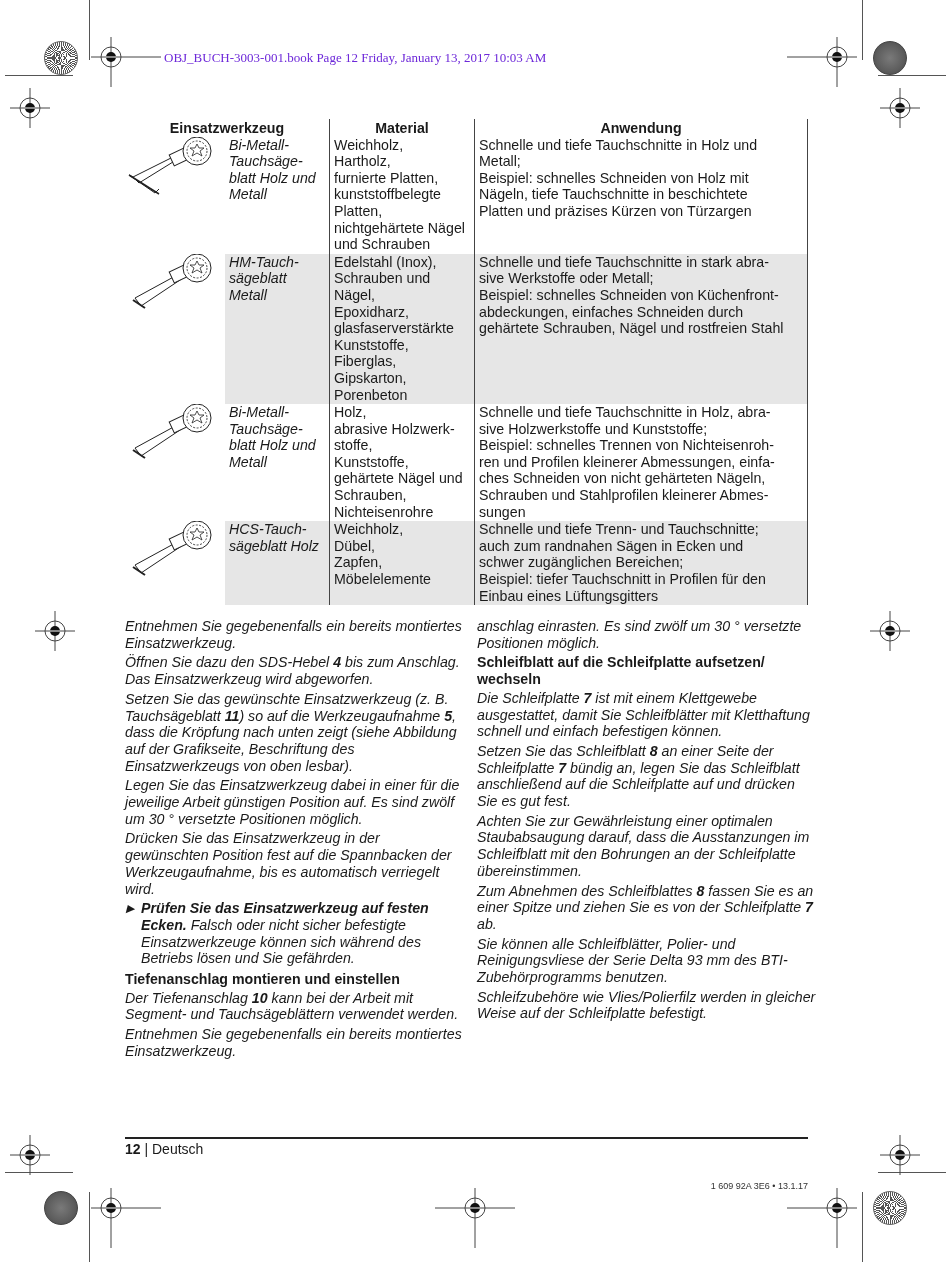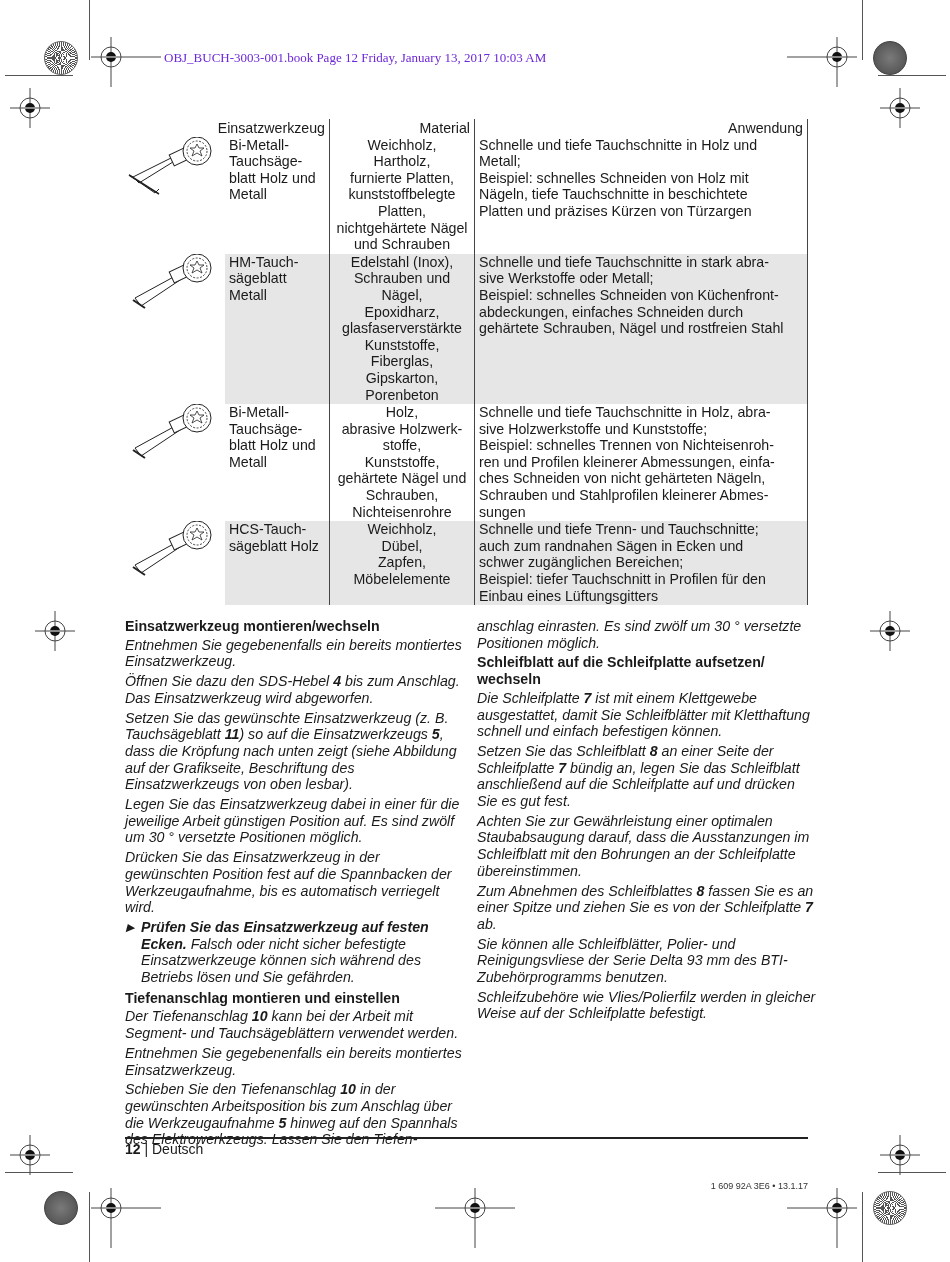--- a/index.html
+++ b/index.html
@@ -6,25 +6,25 @@
   body { width: 950px; height: 1262px; position: relative; overflow: hidden; font-family: "Liberation Sans", sans-serif; color: #1a1a1a; }
   .header-line { position: absolute; left: 133px; top: 50px; font-family: "Liberation Serif", serif; font-size: 13px; color: #6d28d9; white-space: nowrap; margin-left: 31px; }
   .vline { position: absolute; width: 1px; background: #555; }
   .hline { position: absolute; height: 1px; background: #555; }
   .reg { position: absolute; width: 40px; height: 40px; }
   .disc { position: absolute; width: 32px; height: 32px; border-radius: 50%; }
   .disc.light { background: repeating-conic-gradient(#555 0deg 4deg, #fff 4deg 8deg); border: 1px solid #666; }
   .disc.dark { background: radial-gradient(circle, #7a7a7a 0%, #5d5d5d 60%, #444 100%); border: 1px solid #444; }
 
   table.tools { position: absolute; left: 125px; top: 119px; width: 683px; border-collapse: collapse; font-size: 14.2px; line-height: 16.6px; }
-  table.tools th { text-align: right; font-weight: normal; padding: 1px 4px 0 4px; vertical-align: top; }
+  table.tools th { text-align: center; font-weight: bold; padding: 1px 4px 0 4px; vertical-align: top; }
   table.tools td { vertical-align: top; padding: 0 4px 1px 4px; }
   table.tools td.c-img { width: 100px; padding: 0; }
-  table.tools td.c-name { width: 96px; }
-  table.tools td.c-mat { width: 136px; border-left: 1.5px solid #444; text-align: center; }
+  table.tools td.c-name { width: 96px; font-style: italic; }
+  table.tools td.c-mat { width: 136px; border-left: 1.5px solid #444; }
   table.tools td.c-app { border-left: 1.5px solid #444; border-right: 1.5px solid #444; }
   table.tools th.h-mat { border-left: 1.5px solid #444; }
   table.tools th.h-app { border-left: 1.5px solid #444; border-right: 1.5px solid #444; }
   table.tools tr.shade td.c-name, table.tools tr.shade td.c-mat, table.tools tr.shade td.c-app { background: #e6e6e6; }
   .line { display: block; white-space: nowrap; }
 
   .col { position: absolute; top: 618px; width: 340px; font-size: 14.2px; line-height: 16.7px; }
   .col.left { left: 125px; }
   .col.right { left: 477px; }
   .col p { margin: 0 0 3px 0; font-style: italic; }
@@ -267,31 +267,29 @@
           <span class="line">auch zum randnahen Sägen in Ecken und</span>
           <span class="line">schwer zugänglichen Bereichen;</span>
           <span class="line">Beispiel: tiefer Tauchschnitt in Profilen für den</span>
           <span class="line">Einbau eines Lüftungsgitters</span>
         </td>
       </tr>
     </tbody>
 </table>
 
 <div class="col left">
-  <h3>Einsatzwerkzeug montieren/wechseln</h3>
   <p>Entnehmen Sie gegebenenfalls ein bereits montiertes Einsatzwerkzeug.</p>
   <p><span>Öffnen Sie dazu den SDS-Hebel </span><b>4</b><span> bis zum Anschlag. Das Einsatzwerkzeug wird abgeworfen.</span></p>
-  <p><span>Setzen Sie das gewünschte Einsatzwerkzeug (z. B. Tauchsägeblatt </span><b>11</b><span>) so auf die Einsatzwerkzeugs </span><b>5</b><span>, dass die Kröpfung nach unten zeigt (siehe Abbildung auf der Grafikseite, Beschriftung des Einsatzwerkzeugs von oben lesbar).</span></p>
+  <p><span>Setzen Sie das gewünschte Einsatzwerkzeug (z. B. Tauchsägeblatt </span><b>11</b><span>) so auf die Werkzeugaufnahme </span><b>5</b><span>, dass die Kröpfung nach unten zeigt (siehe Abbildung auf der Grafikseite, Beschriftung des Einsatzwerkzeugs von oben lesbar).</span></p>
   <p>Legen Sie das Einsatzwerkzeug dabei in einer für die jeweilige Arbeit günstigen Position auf. Es sind zwölf um 30 ° versetzte Positionen möglich.</p>
   <p>Drücken Sie das Einsatzwerkzeug in der gewünschten Position fest auf die Spannbacken der Werkzeugaufnahme, bis es automatisch verriegelt wird.</p>
   <p class="warn"><span class="tri">▶</span><b>Prüfen Sie das Einsatzwerkzeug auf festen Ecken.</b><span> Falsch oder nicht sicher befestigte Einsatzwerkzeuge können sich während des Betriebs lösen und Sie gefährden.</span></p>
   <h3>Tiefenanschlag montieren und einstellen</h3>
   <p><span>Der Tiefenanschlag </span><b>10</b><span> kann bei der Arbeit mit Segment- und Tauchsägeblättern verwendet werden.</span></p>
   <p>Entnehmen Sie gegebenenfalls ein bereits montiertes Einsatzwerkzeug.</p>
-  <p><span>Schieben Sie den Tiefenanschlag </span><b>10</b><span> in der gewünschten Arbeitsposition bis zum Anschlag über die Werkzeugaufnahme </span><b>5</b><span> hinweg auf den Spannhals des Elektrowerkzeugs. Lassen Sie den Tiefen-</span></p>
 </div>
 
 <div class="col right">
   <p>anschlag einrasten. Es sind zwölf um 30 ° versetzte Positionen möglich.</p>
   <h3>Schleifblatt auf die Schleifplatte aufsetzen/ wechseln</h3>
   <p><span>Die Schleifplatte </span><b>7</b><span> ist mit einem Klettgewebe ausgestattet, damit Sie Schleifblätter mit Kletthaftung schnell und einfach befestigen können.</span></p>
   <p><span>Setzen Sie das Schleifblatt </span><b>8</b><span> an einer Seite der Schleifplatte </span><b>7</b><span> bündig an, legen Sie das Schleifblatt anschließend auf die Schleifplatte auf und drücken Sie es gut fest.</span></p>
   <p>Achten Sie zur Gewährleistung einer optimalen Staubabsaugung darauf, dass die Ausstanzungen im Schleifblatt mit den Bohrungen an der Schleifplatte übereinstimmen.</p>
   <p><span>Zum Abnehmen des Schleifblattes </span><b>8</b><span> fassen Sie es an einer Spitze und ziehen Sie es von der Schleifplatte </span><b>7</b><span> ab.</span></p>
   <p>Sie können alle Schleifblätter, Polier- und Reinigungsvliese der Serie Delta 93 mm des BTI-Zubehörprogramms benutzen.</p>

